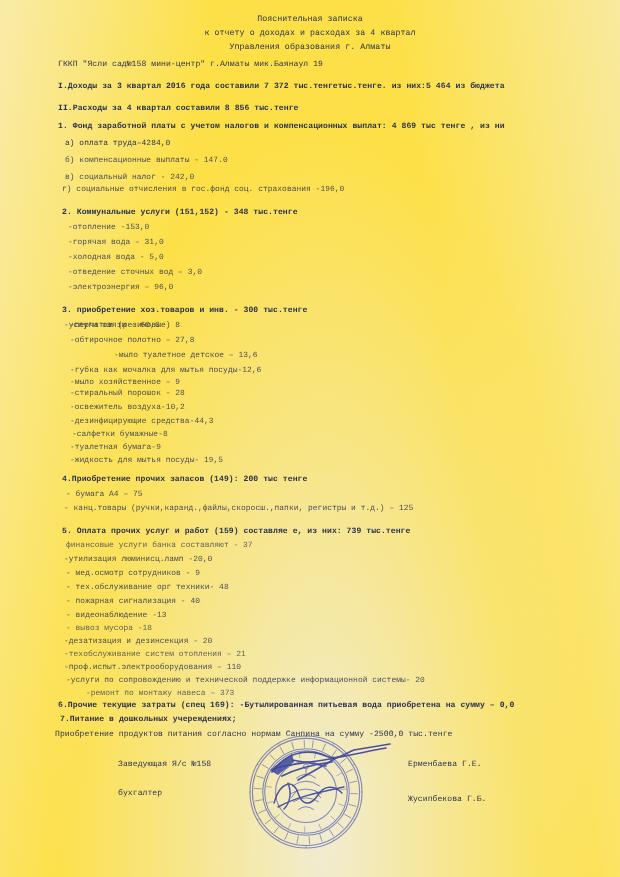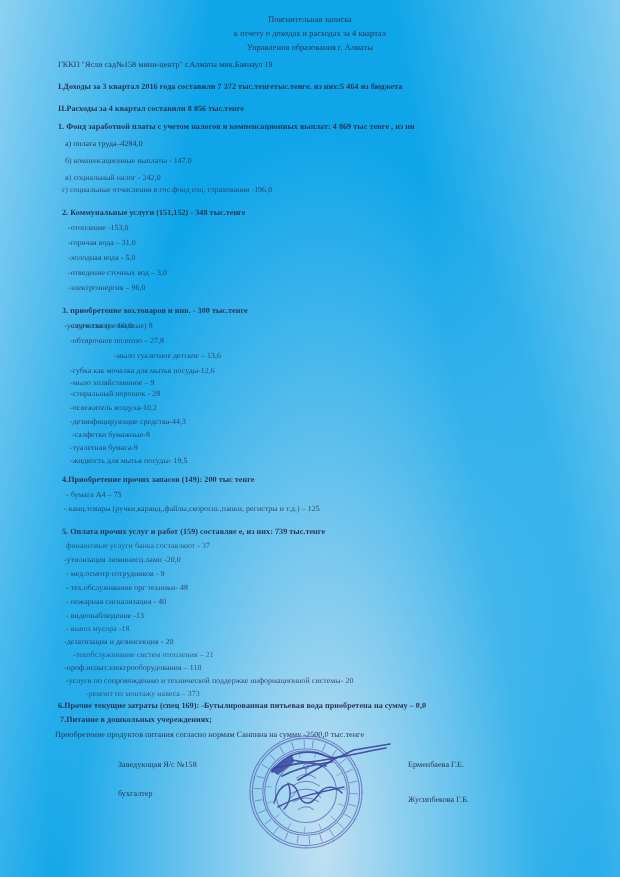--- a/index.html
+++ b/index.html
@@ -5,23 +5,23 @@
 <style>
   html, body {
     margin: 0;
     padding: 0;
     background: #ffffff;
   }
   #page {
     position: relative;
     width: 620px;
     height: 877px;
-    background: #0ea5e9;
+    background: #fde047;
     overflow: hidden;
-    font-family: Liberation Serif, serif;
+    font-family: Liberation Mono, monospace;
     color: #26304a;
   }
   
   #page::before {
     content: "";
     position: absolute;
     inset: 0;
     background:
       linear-gradient(100deg, rgba(245,245,248,0.55) 0%, rgba(255,255,255,0) 28%),
       linear-gradient(260deg, rgba(243,244,247,0.5) 0%, rgba(255,255,255,0) 30%),
@@ -134,21 +134,21 @@
 
     <div class="line semi" style="left:62px; top:528px;">5. Оплата прочих услуг и работ (159) составляе е, из них: 739 тыс.тенге</div>
     <div class="line item faded2" style="left:66px; top:542px;"> финансовые услуги банка  составляют - 37</div>
     <div class="line item faded" style="left:64px; top:556px;">-утилизация люминисц.ламп -20,0</div>
     <div class="line item faded" style="left:66px; top:570px;">- мед.осмотр сотрудников - 9</div>
     <div class="line item faded" style="left:66px; top:584px;">- тех.обслуживание орг техники- 48</div>
     <div class="line item faded" style="left:66px; top:598px;text-align:right;">- пожарная сигнализация - 40</div>
     <div class="line item faded" style="left:66px; top:612px;">- видеонаблюдение -13</div>
     <div class="line item faded2" style="left:66px; top:625px;">- вывоз мусора -18</div>
     <div class="line item faded" style="left:64px; top:638px;">-дезатизация и дезинсекция - 20</div>
-    <div class="line item faded2" style="left:64px; top:651px;margin-left:9px;">-техобслуживание систем отопления – 21</div>
+    <div class="line item faded2" style="left:64px; top:651px;">-техобслуживание систем отопления – 21</div>
     <div class="line item faded" style="left:64px; top:664px;">-проф.испыт.электрооборудования – 110</div>
     <div class="line item faded" style="left:66px; top:677px;">-услуги по сопровождению и технической поддержке информационной системы- 20</div>
     <div class="line item faded2" style="left:66px; top:690px;margin-left:20px;">-ремонт по монтажу навеса – 373</div>
 
     <div class="line semi" style="left:58px; top:702px;text-align:right;">6.Прочие текущие затраты (спец 169): -Бутылированная питьевая вода приобретена на сумму – 0,0</div>
     <div class="line semi" style="left:60px; top:716px;">7.Питание в дошкольных учереждениях;</div>
     <div class="line" style="left:55px; top:731px;">Приобретение продуктов питания согласно нормам Санпина на сумму -2500,0 тыс.тенге</div>
 
     <div class="line sig-label" style="left:118px; top:761px;">Заведующая Я/с №158</div>
     <div class="line sig-name" style="left:408px; top:761px;">Ерменбаева Г.Е.</div>

